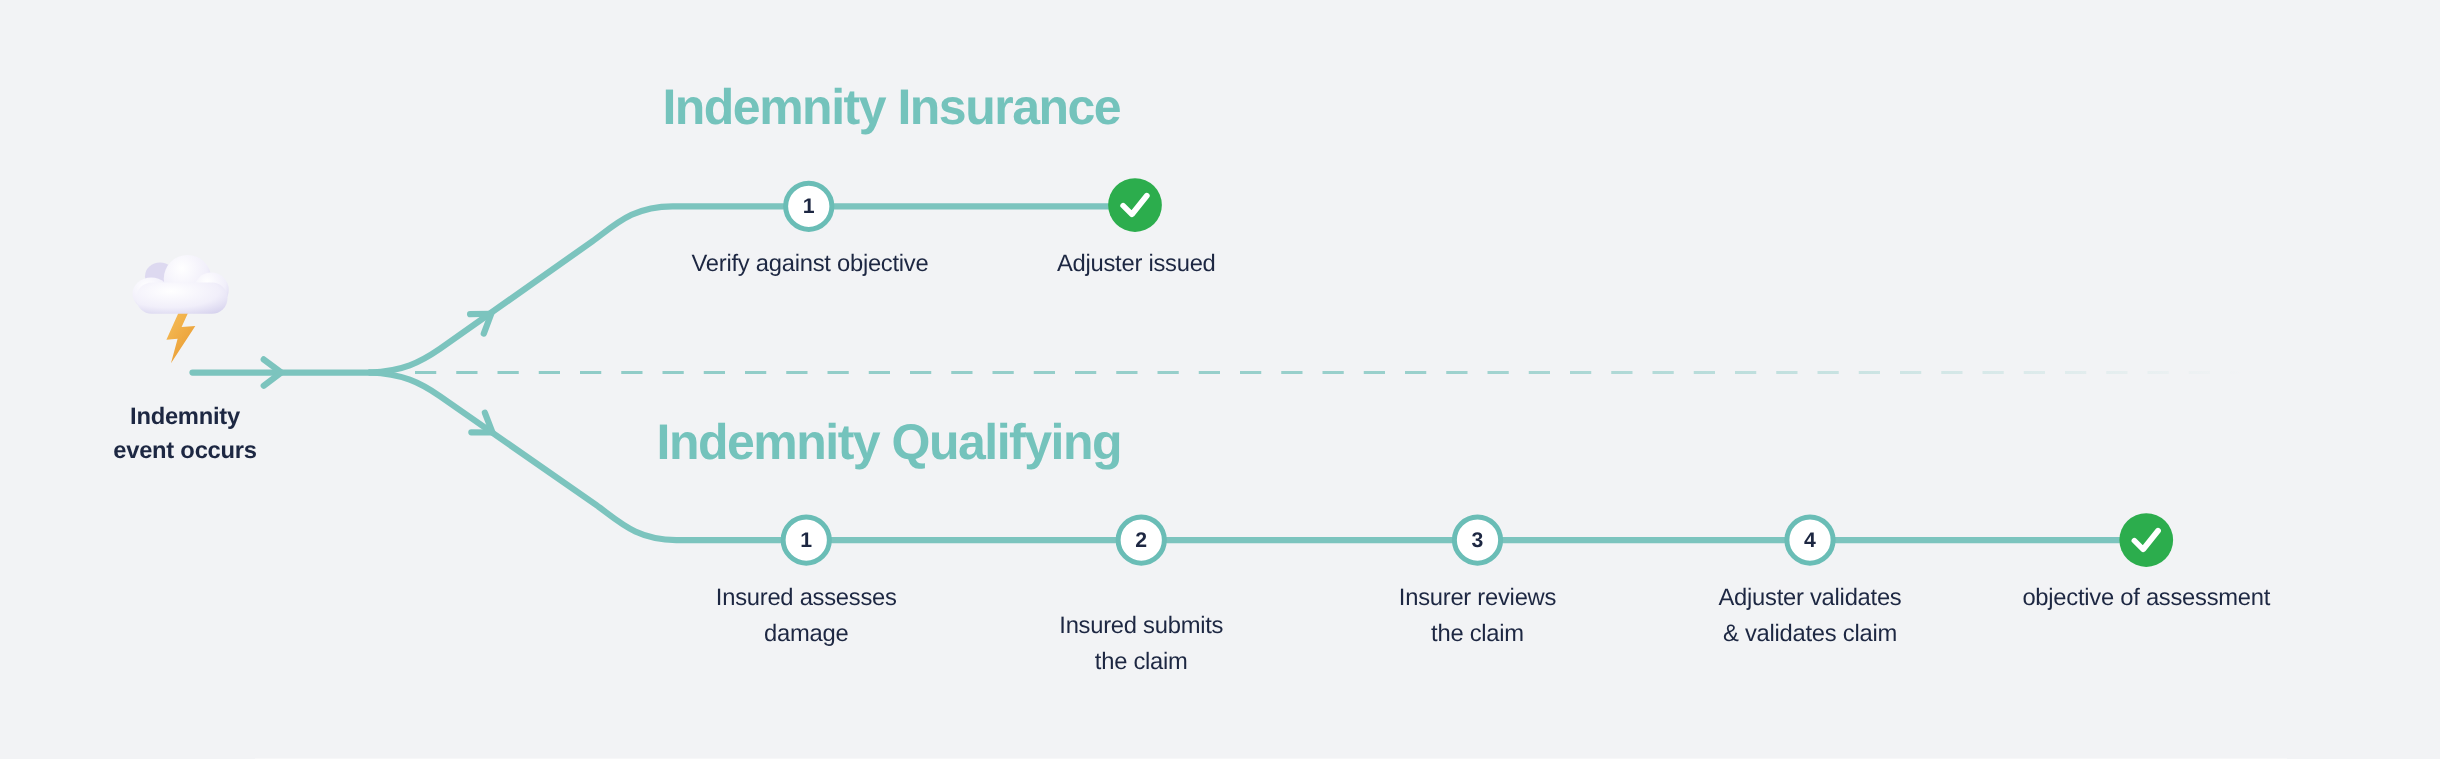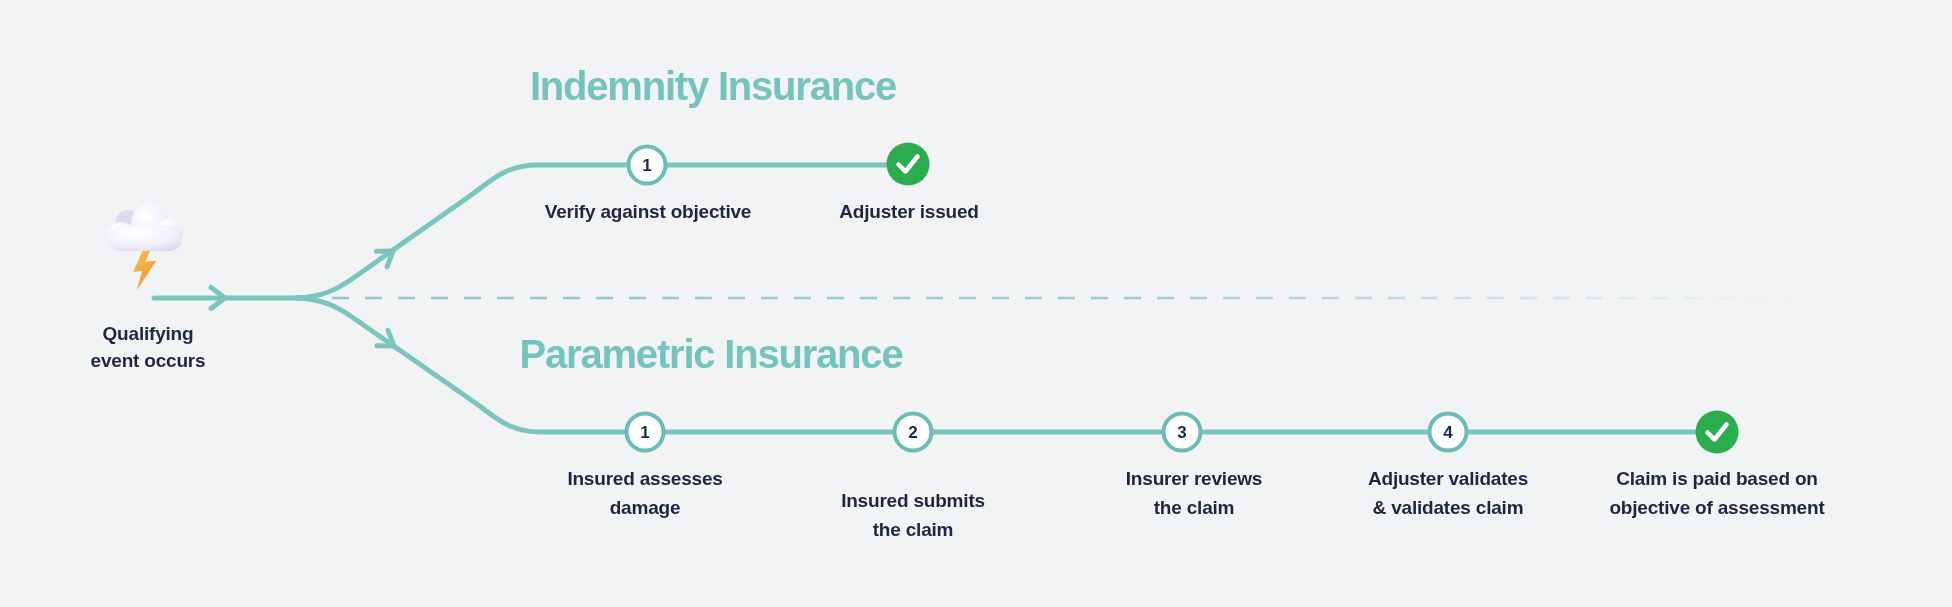--- a/index.html
+++ b/index.html
@@ -32,21 +32,21 @@
     display:flex;align-items:center;justify-content:center;
     font-size:17px;font-weight:700;color:var(--text-navy);
   }
   .check{
     position:absolute;z-index:3;transform:translate(-50%,-50%);
     width:43px;height:43px;border-radius:50%;background:var(--success-green);
     display:flex;align-items:center;justify-content:center;
   }
   .step-label{
     position:absolute;z-index:2;transform:translateX(-50%);
-    font-size:19px;font-weight:700;letter-spacing:-0.2px;line-height:29px;
+    font-size:19px;font-weight:400;letter-spacing:-0.2px;line-height:29px;
     color:var(--text-navy);text-align:center;white-space:nowrap;
   }
   .event-label{
     position:absolute;z-index:2;transform:translateX(-50%);
     font-size:19px;font-weight:700;letter-spacing:-0.2px;line-height:27px;
     color:var(--text-navy);text-align:center;white-space:nowrap;
   }
   .cloud-wrap{position:absolute;z-index:2;}
 </style>
 </head>
@@ -94,26 +94,26 @@
       </g>
       <ellipse cx="38" cy="55" rx="12" ry="11" fill="#ddd9f0"></ellipse>
       <ellipse cx="31" cy="69" rx="15" ry="13" fill="url(#cloudg)"></ellipse>
       <circle cx="60" cy="57" r="19" fill="url(#cloudg)"></circle>
       <circle cx="79" cy="66" r="14" fill="url(#cloudg)"></circle>
       <rect x="19" y="60" width="73" height="25" rx="12.5" fill="url(#cloudg)"></rect>
     </svg>
   </div>
 
   <div class="event-label" style="left:148px;top:320px;">
-    <span style="display:block">Qualifying</span>
+    <span style="display:block">Indemnity</span>
     <span style="display:block">event occurs</span>
   </div>
 
   <div class="branch-title" style="left:713px;top:64px;">Indemnity Insurance</div>
-  <div class="branch-title" style="left:711px;top:332px;">Parametric Insurance</div>
+  <div class="branch-title" style="left:711px;top:332px;">Indemnity Qualifying</div>
 
   <div class="node" style="left:647px;top:165px;">
     <span>1</span>
   </div>
   <div class="check" style="left:908px;top:164px;">
     <svg width="43" height="43" viewBox="0 0 43 43">
       <polyline points="12,22 19,29 31,14" fill="none" stroke="var(--check-white)" stroke-width="4.5" stroke-linecap="round" stroke-linejoin="round"></polyline>
     </svg>
   </div>
   <div class="step-label" style="left:648px;top:197px;">
@@ -143,26 +143,25 @@
   </div>
 
   <div class="step-label" style="left:645px;top:464px;">
     <span style="display:block">Insured assesses</span>
     <span style="display:block">damage</span>
   </div>
   <div class="step-label" style="left:913px;top:486px;">
     <span style="display:block">Insured submits</span>
     <span style="display:block">the claim</span>
   </div>
-  <div class="step-label" style="left:1182px;top:464px;margin-left:12px;">
+  <div class="step-label" style="left:1182px;top:464px;">
     <span style="display:block">Insurer reviews</span>
     <span style="display:block">the claim</span>
   </div>
   <div class="step-label" style="left:1448px;top:464px;">
     <span style="display:block">Adjuster validates</span>
     <span style="display:block">&amp; validates claim</span>
   </div>
   <div class="step-label" style="left:1717px;top:464px;">
-    <span style="display:block">Claim is paid based on</span>
     <span style="display:block">objective of assessment</span>
   </div>
 
 </div>
 
 </body></html>

